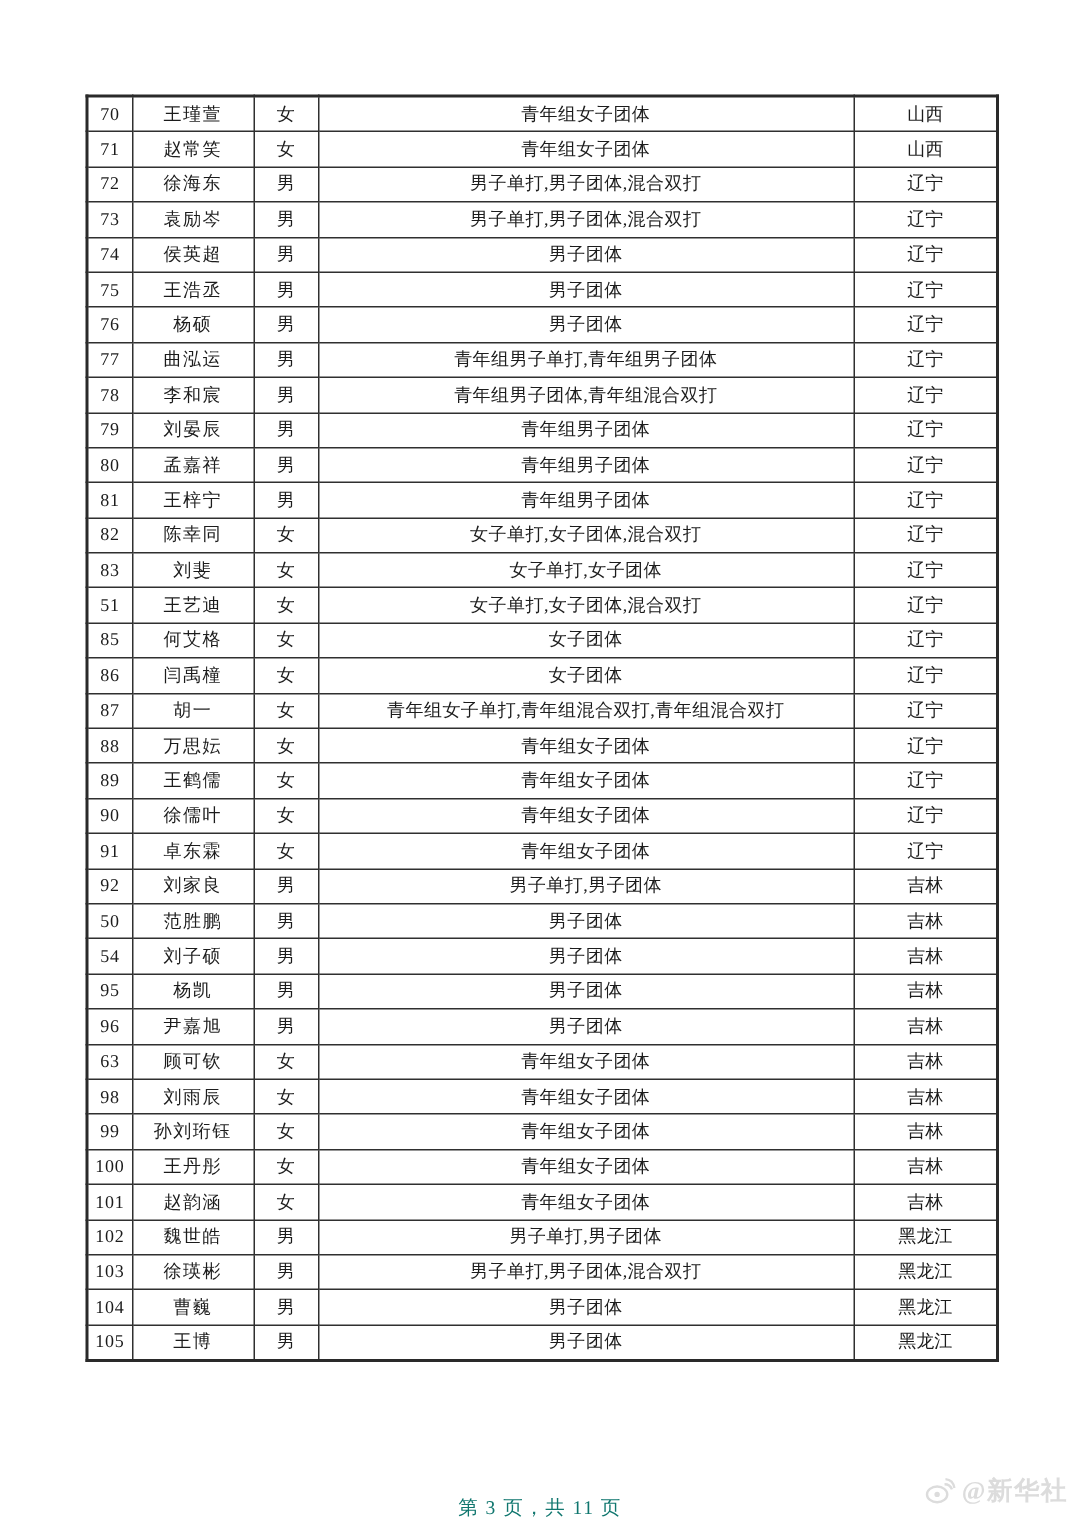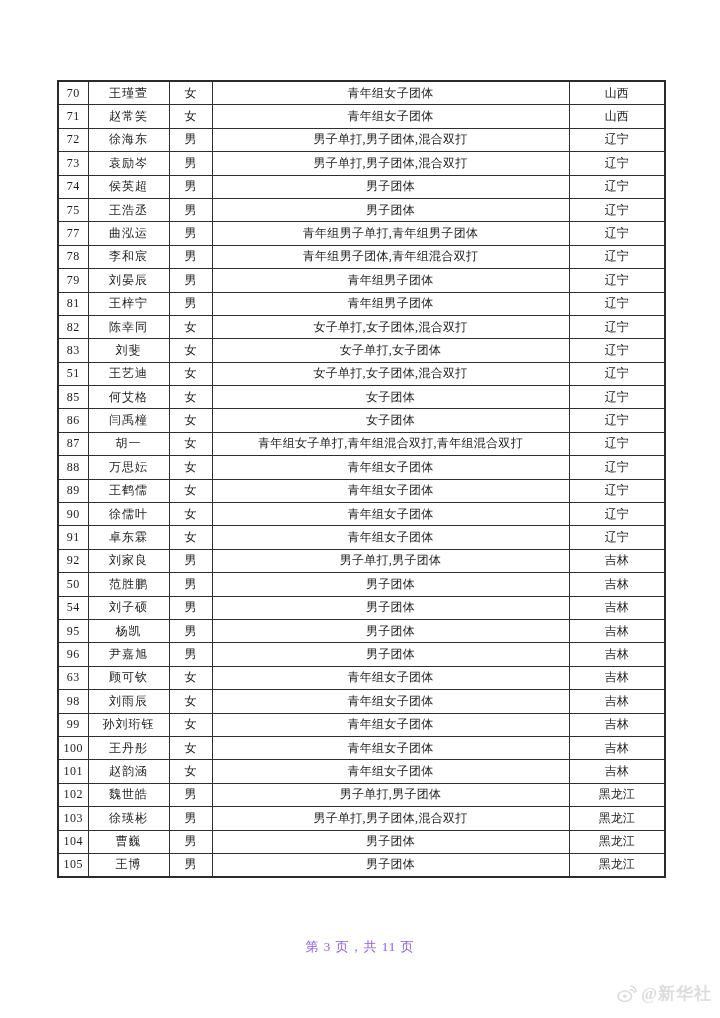--- a/index.html
+++ b/index.html
@@ -7,21 +7,21 @@
     width:720px;height:1018px;
     background:#ffffff;
     position:relative;
     font-family:"Liberation Serif","DejaVu Serif",serif;
     color:#1c1c1c;
     overflow:hidden;
   }
   .sheet{position:absolute;inset:0;}
   table.roster{
     position:absolute;
-    left:57px;top:80px;
+    left:57px;top:63px;
     width:607px;
     border-collapse:collapse;
     table-layout:fixed;
     border:2px solid #2a2a2a;
   }
   table.roster td{
     border:1px solid #2f2f2f;
     text-align:center;
     vertical-align:middle;
     padding:0 2px;
@@ -29,24 +29,24 @@
     line-height:1.1;
     height:22.4px;
     white-space:nowrap;
     overflow:hidden;
   }
   td.c-no{font-size:11.5px;letter-spacing:0.5px;}
   td.c-name{letter-spacing:1px;margin-left:18px;}
   td.c-events{letter-spacing:0.3px;}
   .page-footer{
     position:absolute;
-    left:0;top:938px;width:720px;
+    left:0;top:996px;width:720px;
     text-align:center;
     font-size:13px;
-    color:#8b5cf6;
+    color:#0f766e;
     letter-spacing:1px;
   }
   .watermark{
     position:absolute;
     right:8px;top:982px;
     display:flex;align-items:center;gap:3px;
     color:#dcdcdc;
     font-size:17px;
     font-weight:bold;
     letter-spacing:1px;
@@ -105,36 +105,50 @@
       <td class="c-province">辽宁</td>
     </tr>
         <tr>
       <td class="c-no">75</td>
       <td class="c-name">王浩丞</td>
       <td class="c-gender">男</td>
       <td class="c-events">男子团体</td>
       <td class="c-province">辽宁</td>
     </tr>
         <tr>
+      <td class="c-no">76</td>
+      <td class="c-name">杨硕</td>
+      <td class="c-gender">男</td>
+      <td class="c-events">男子团体</td>
+      <td class="c-province">辽宁</td>
+    </tr>
+        <tr>
       <td class="c-no">77</td>
       <td class="c-name">曲泓运</td>
       <td class="c-gender">男</td>
       <td class="c-events">青年组男子单打,青年组男子团体</td>
       <td class="c-province">辽宁</td>
     </tr>
         <tr>
       <td class="c-no">78</td>
       <td class="c-name">李和宸</td>
       <td class="c-gender">男</td>
       <td class="c-events">青年组男子团体,青年组混合双打</td>
       <td class="c-province">辽宁</td>
     </tr>
         <tr>
       <td class="c-no">79</td>
       <td class="c-name">刘晏辰</td>
+      <td class="c-gender">男</td>
+      <td class="c-events">青年组男子团体</td>
+      <td class="c-province">辽宁</td>
+    </tr>
+        <tr>
+      <td class="c-no">80</td>
+      <td class="c-name">孟嘉祥</td>
       <td class="c-gender">男</td>
       <td class="c-events">青年组男子团体</td>
       <td class="c-province">辽宁</td>
     </tr>
         <tr>
       <td class="c-no">81</td>
       <td class="c-name">王梓宁</td>
       <td class="c-gender">男</td>
       <td class="c-events">青年组男子团体</td>
       <td class="c-province">辽宁</td>

